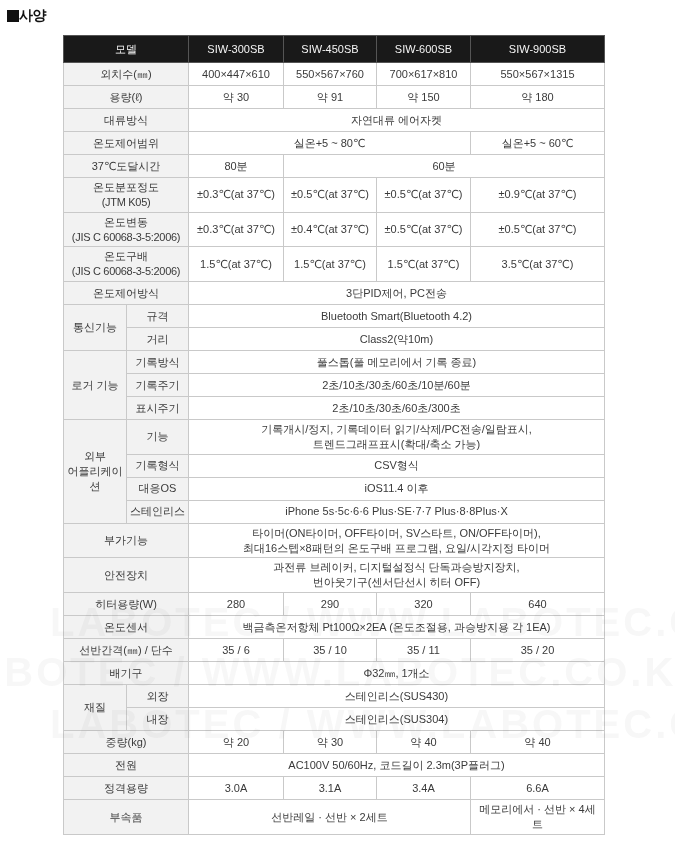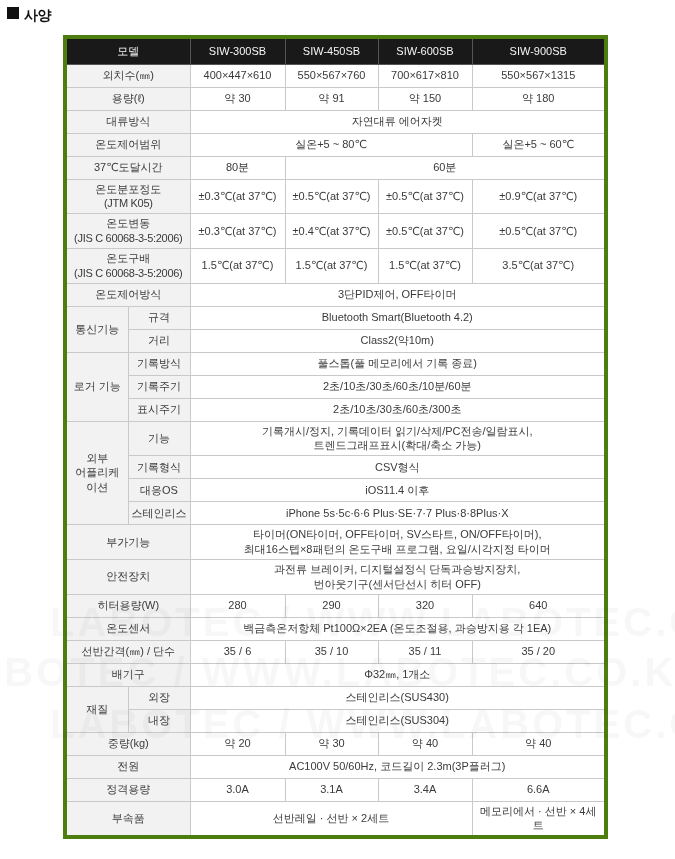--- a/index.html
+++ b/index.html
@@ -1,30 +1,30 @@
 <!DOCTYPE html>
 <html><head>
 <meta charset="utf-8">
 <style>
   * { margin: 0; padding: 0; box-sizing: border-box; }
   html, body { width: 675px; height: 859px; background: #ffffff; overflow: hidden; position: relative;
     font-family: "Liberation Sans", "DejaVu Sans", sans-serif; }
-  .page-title { display: flex; align-items: flex-start; gap: 5px; margin: 7px 0 0 7px; }
+  .page-title { display: flex; align-items: center; margin: 7px 0 0 7px; }
   .title-square { width: 12px; height: 12px; background: #111; display: inline-block; }
   .title-text { font-size: 14px; font-weight: bold; color: #111; letter-spacing: -0.5px; }
 
   .watermark { position: absolute; z-index: 5; pointer-events: none; white-space: nowrap;
     font-weight: bold; font-size: 40px; letter-spacing: 3px; color: rgba(60,60,60,0.045); }
   #wm1 { top: 600px; left: 50px; }
   #wm2 { top: 650px; left: -55px; }
   #wm3 { top: 702px; left: 50px; }
 
   table.spec { border-collapse: collapse; table-layout: fixed; width: 541px;
     margin: 10px 0 0 63px; position: relative; z-index: 1;
-    border: 4px solid #4d7c0f; padding-left: 25px; }
+    border: 1px solid #4d7c0f; padding-left: 25px; }
   .spec td, .spec th { border: 1px solid #c9c9c9; font-size: 11px; color: #3a3a3a;
     text-align: center; vertical-align: middle; padding: 2px 3px; height: 23px; line-height: 1.35; }
   .spec th { background: #191919; color: #f5f5f5; font-weight: normal; height: 27px; border-color: #555; }
   .spec td.lbl { background: #f2f2f2; }
   .spec td.val { background: #ffffff; }
   .spec .sub { display: block; font-size: 11px; letter-spacing: -0.3px; }
   .spec .line { display: block; }
   .spec td.tall { height: 32px; }
 </style>
 </head>
@@ -109,21 +109,21 @@
         <span class="line">온도구배</span>
         <span class="sub">(JIS C 60068-3-5:2006)</span>
       </td>
       <td class="val">1.5℃(at 37℃)</td>
       <td class="val">1.5℃(at 37℃)</td>
       <td class="val">1.5℃(at 37℃)</td>
       <td class="val">3.5℃(at 37℃)</td>
     </tr>
     <tr>
       <td colspan="2" class="lbl">온도제어방식</td>
-      <td colspan="4" class="val">3단PID제어, OFF타이머</td>
+      <td colspan="4" class="val">3단PID제어, PC전송</td>
     </tr>
     <tr>
       <td rowspan="2" class="lbl">통신기능</td>
       <td class="lbl">규격</td>
       <td colspan="4" class="val">Bluetooth Smart(Bluetooth 4.2)</td>
     </tr>
     <tr>
       <td class="lbl">거리</td>
       <td colspan="4" class="val">Class2(약10m)</td>
     </tr>

